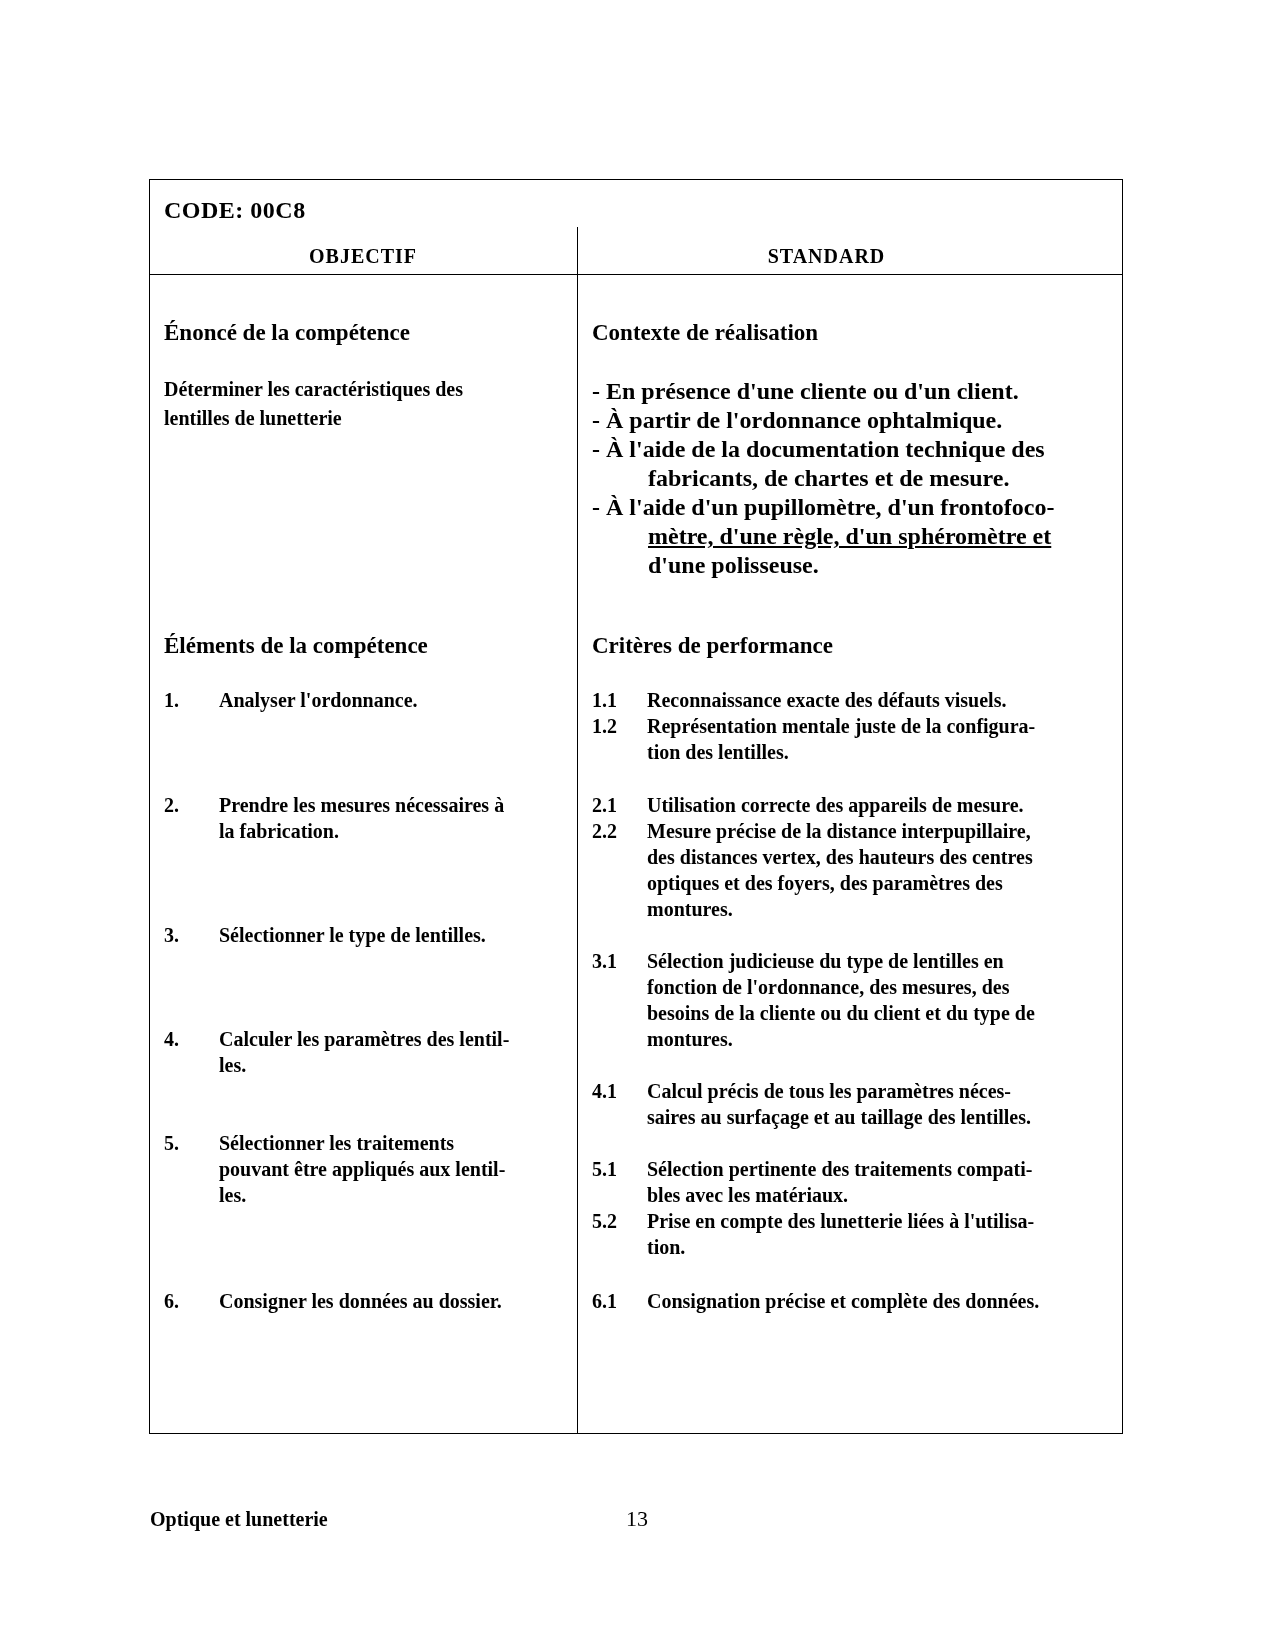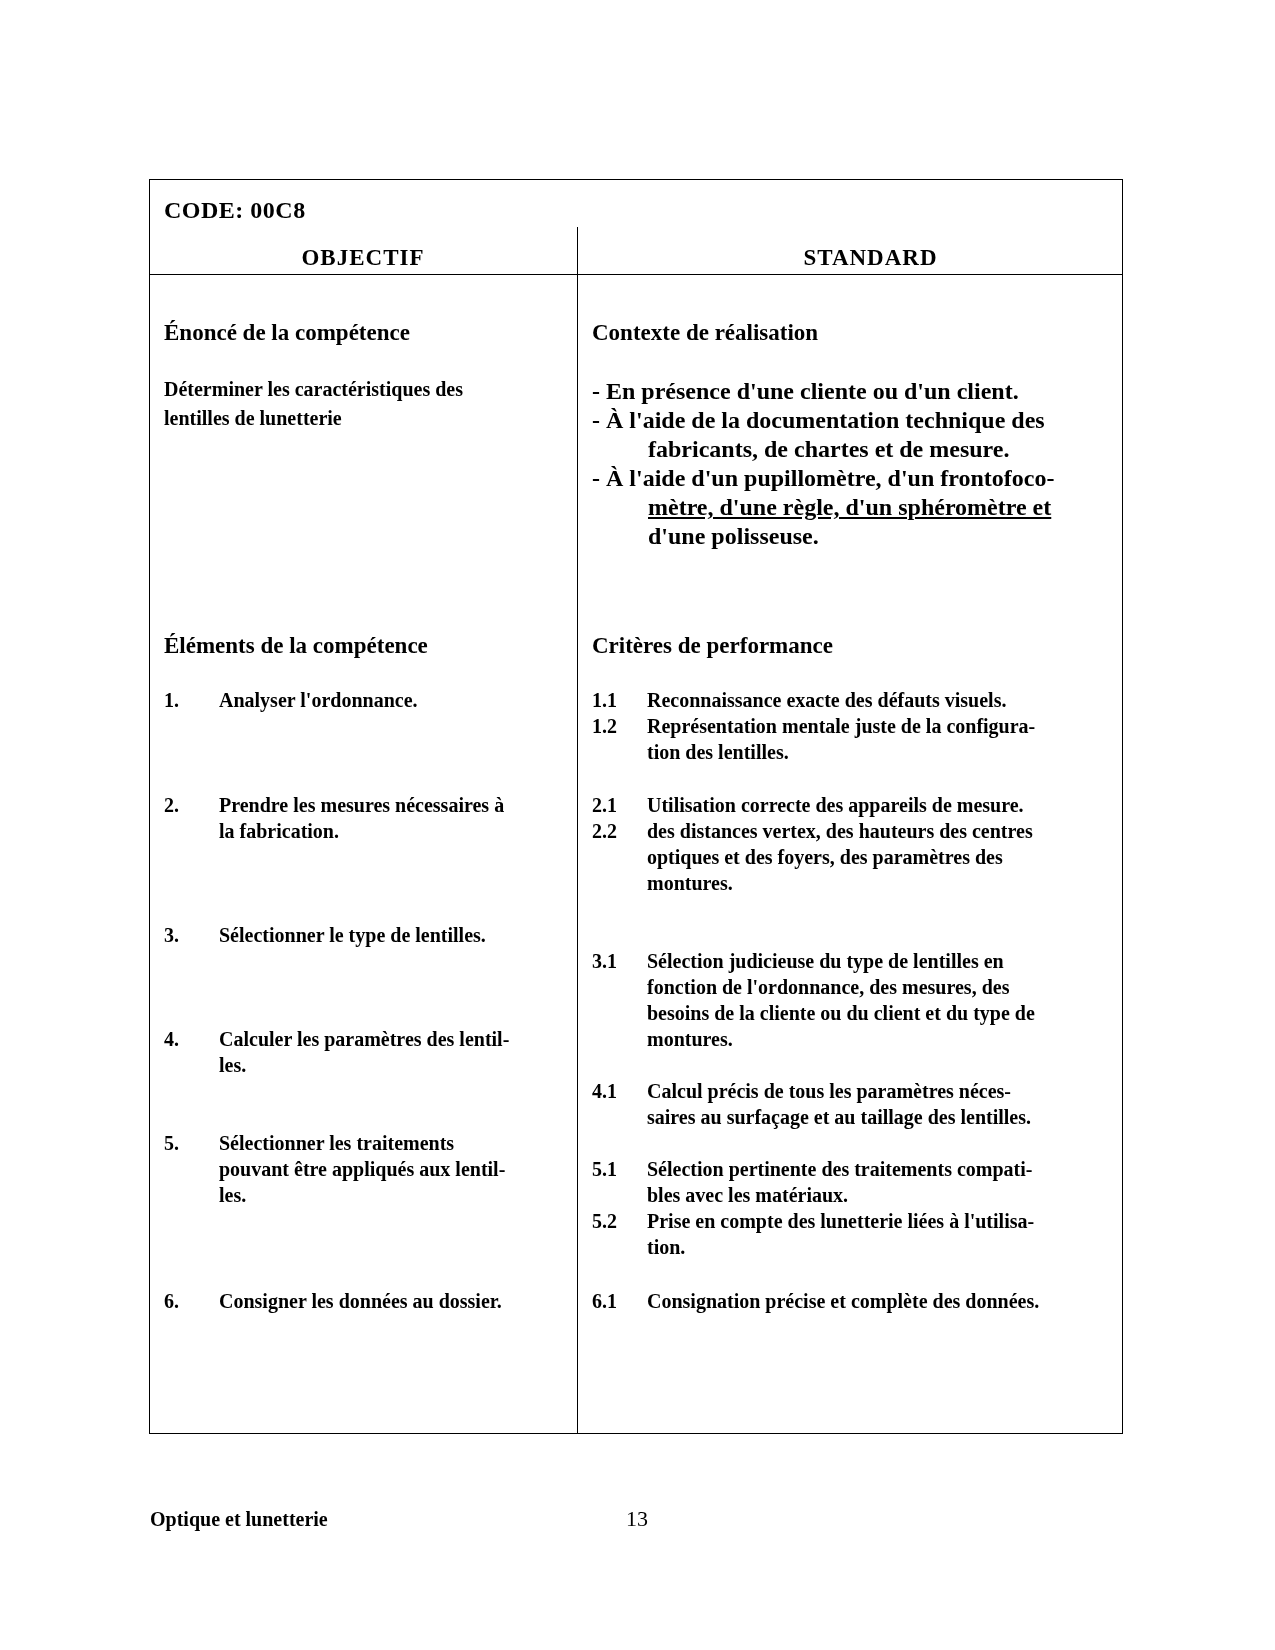--- a/index.html
+++ b/index.html
@@ -6,42 +6,42 @@
   body { width: 1275px; height: 1650px; position: relative; overflow: hidden;
          font-family: "Liberation Serif", "DejaVu Serif", serif; color: #000; }
   .frame { position: absolute; left: 149px; top: 179px; width: 974px; height: 1255px;
            border: 1.5px solid #000; box-sizing: border-box; }
   .hline { position: absolute; left: 149px; top: 274px; width: 974px; height: 0;
            border-top: 1.5px solid #000; }
   .vline { position: absolute; left: 577px; top: 227px; height: 1207px; width: 0;
            border-left: 1.2px solid #000; }
   .txt { position: absolute; font-weight: bold; white-space: nowrap; }
   .code { left: 164px; top: 197px; font-size: 24px; letter-spacing: 0.5px; }
-  .colhead { top: 245px; font-size: 23px; letter-spacing: 1px; text-align: center; }
+  .colhead { top: 245px; font-size: 20px; letter-spacing: 1px; text-align: center; }
   .sec { font-size: 23px; }
   .big { font-size: 20px; line-height: 29px; }
   .sm { font-size: 20px; line-height: 26px; }
   .row { position: absolute; display: flex; font-weight: bold; }
   .num { width: 55px; flex: none; }
   .bullet-list { position: absolute; left: 592px; top: 377px; width: 480px; font-weight: bold;
                  font-size: 24px; line-height: 29px; }
   .bullet { padding-left: 56px; text-indent: -56px; white-space: normal; }
   .footer-left { left: 150px; top: 1508px; font-size: 20px; }
   .footer-page { position: absolute; left: 626px; top: 1506px; font-size: 22px; font-weight: normal; }
 </style>
 </head>
 <body>
 
 <div class="frame"></div>
 <div class="hline"></div>
 <div class="vline"></div>
 
 <div class="txt code">CODE: 00C8</div>
 <div class="txt colhead" style="left:149px;width:428px;">OBJECTIF</div>
-<div class="txt colhead" style="left:598px;width:545px;">STANDARD</div>
+<div class="txt colhead" style="left:554px;width:545px;">STANDARD</div>
 
 <div class="txt sec" style="left:164px;top:320px;">Énoncé de la compétence</div>
 <div class="txt big" style="left:164px;top:375px;">
   <div>Déterminer les caractéristiques des</div>
   <div>lentilles de lunetterie</div>
 </div>
 
 <div class="txt sec" style="left:164px;top:633px;">Éléments de la compétence</div>
 
 <div class="row sm" style="left:164px;top:687px;">
@@ -84,20 +84,23 @@
       <div>Consigner les données au dossier.</div>
     </div>
 </div>
 
 <div class="txt sec" style="left:592px;top:320px;">Contexte de réalisation</div>
 
 <div class="bullet-list">
   <div class="bullet">
     <span>- En présence d'une cliente ou d'un client.</span>
   </div>
+  <div class="bullet">
+    <span>- À  partir de l'ordonnance ophtalmique.</span>
+  </div>
   <div>
     <div>- À  l'aide de la documentation technique des</div>
     <div style="padding-left:56px;">fabricants, de chartes et de mesure.</div>
   </div>
   <div>
     <div>- À  l'aide d'un pupillomètre, d'un frontofoco-</div>
     <div style="padding-left:56px;text-decoration:underline;">mètre, d'une règle, d'un sphéromètre et</div>
     <div style="padding-left:56px;">d'une polisseuse.</div>
   </div>
 </div>
@@ -119,20 +122,21 @@
 </div>
 <div class="row sm" style="left:592px;top:792px;">
   <span class="num">2.1</span>
   <div>
       <div>Utilisation correcte des appareils de mesure.</div>
     </div>
 </div>
 <div class="row sm" style="left:592px;top:818px;">
   <span class="num">2.2</span>
   <div>
+    <div>Mesure précise de la distance interpupillaire,</div>
     <div>des distances vertex, des hauteurs des centres</div>
     <div>optiques et des foyers, des paramètres des</div>
     <div>montures.</div>
   </div>
 </div>
 <div class="row sm" style="left:592px;top:948px;">
   <span class="num">3.1</span>
   <div>
     <div>Sélection judicieuse du type de lentilles en</div>
     <div>fonction de l'ordonnance, des mesures, des</div>

